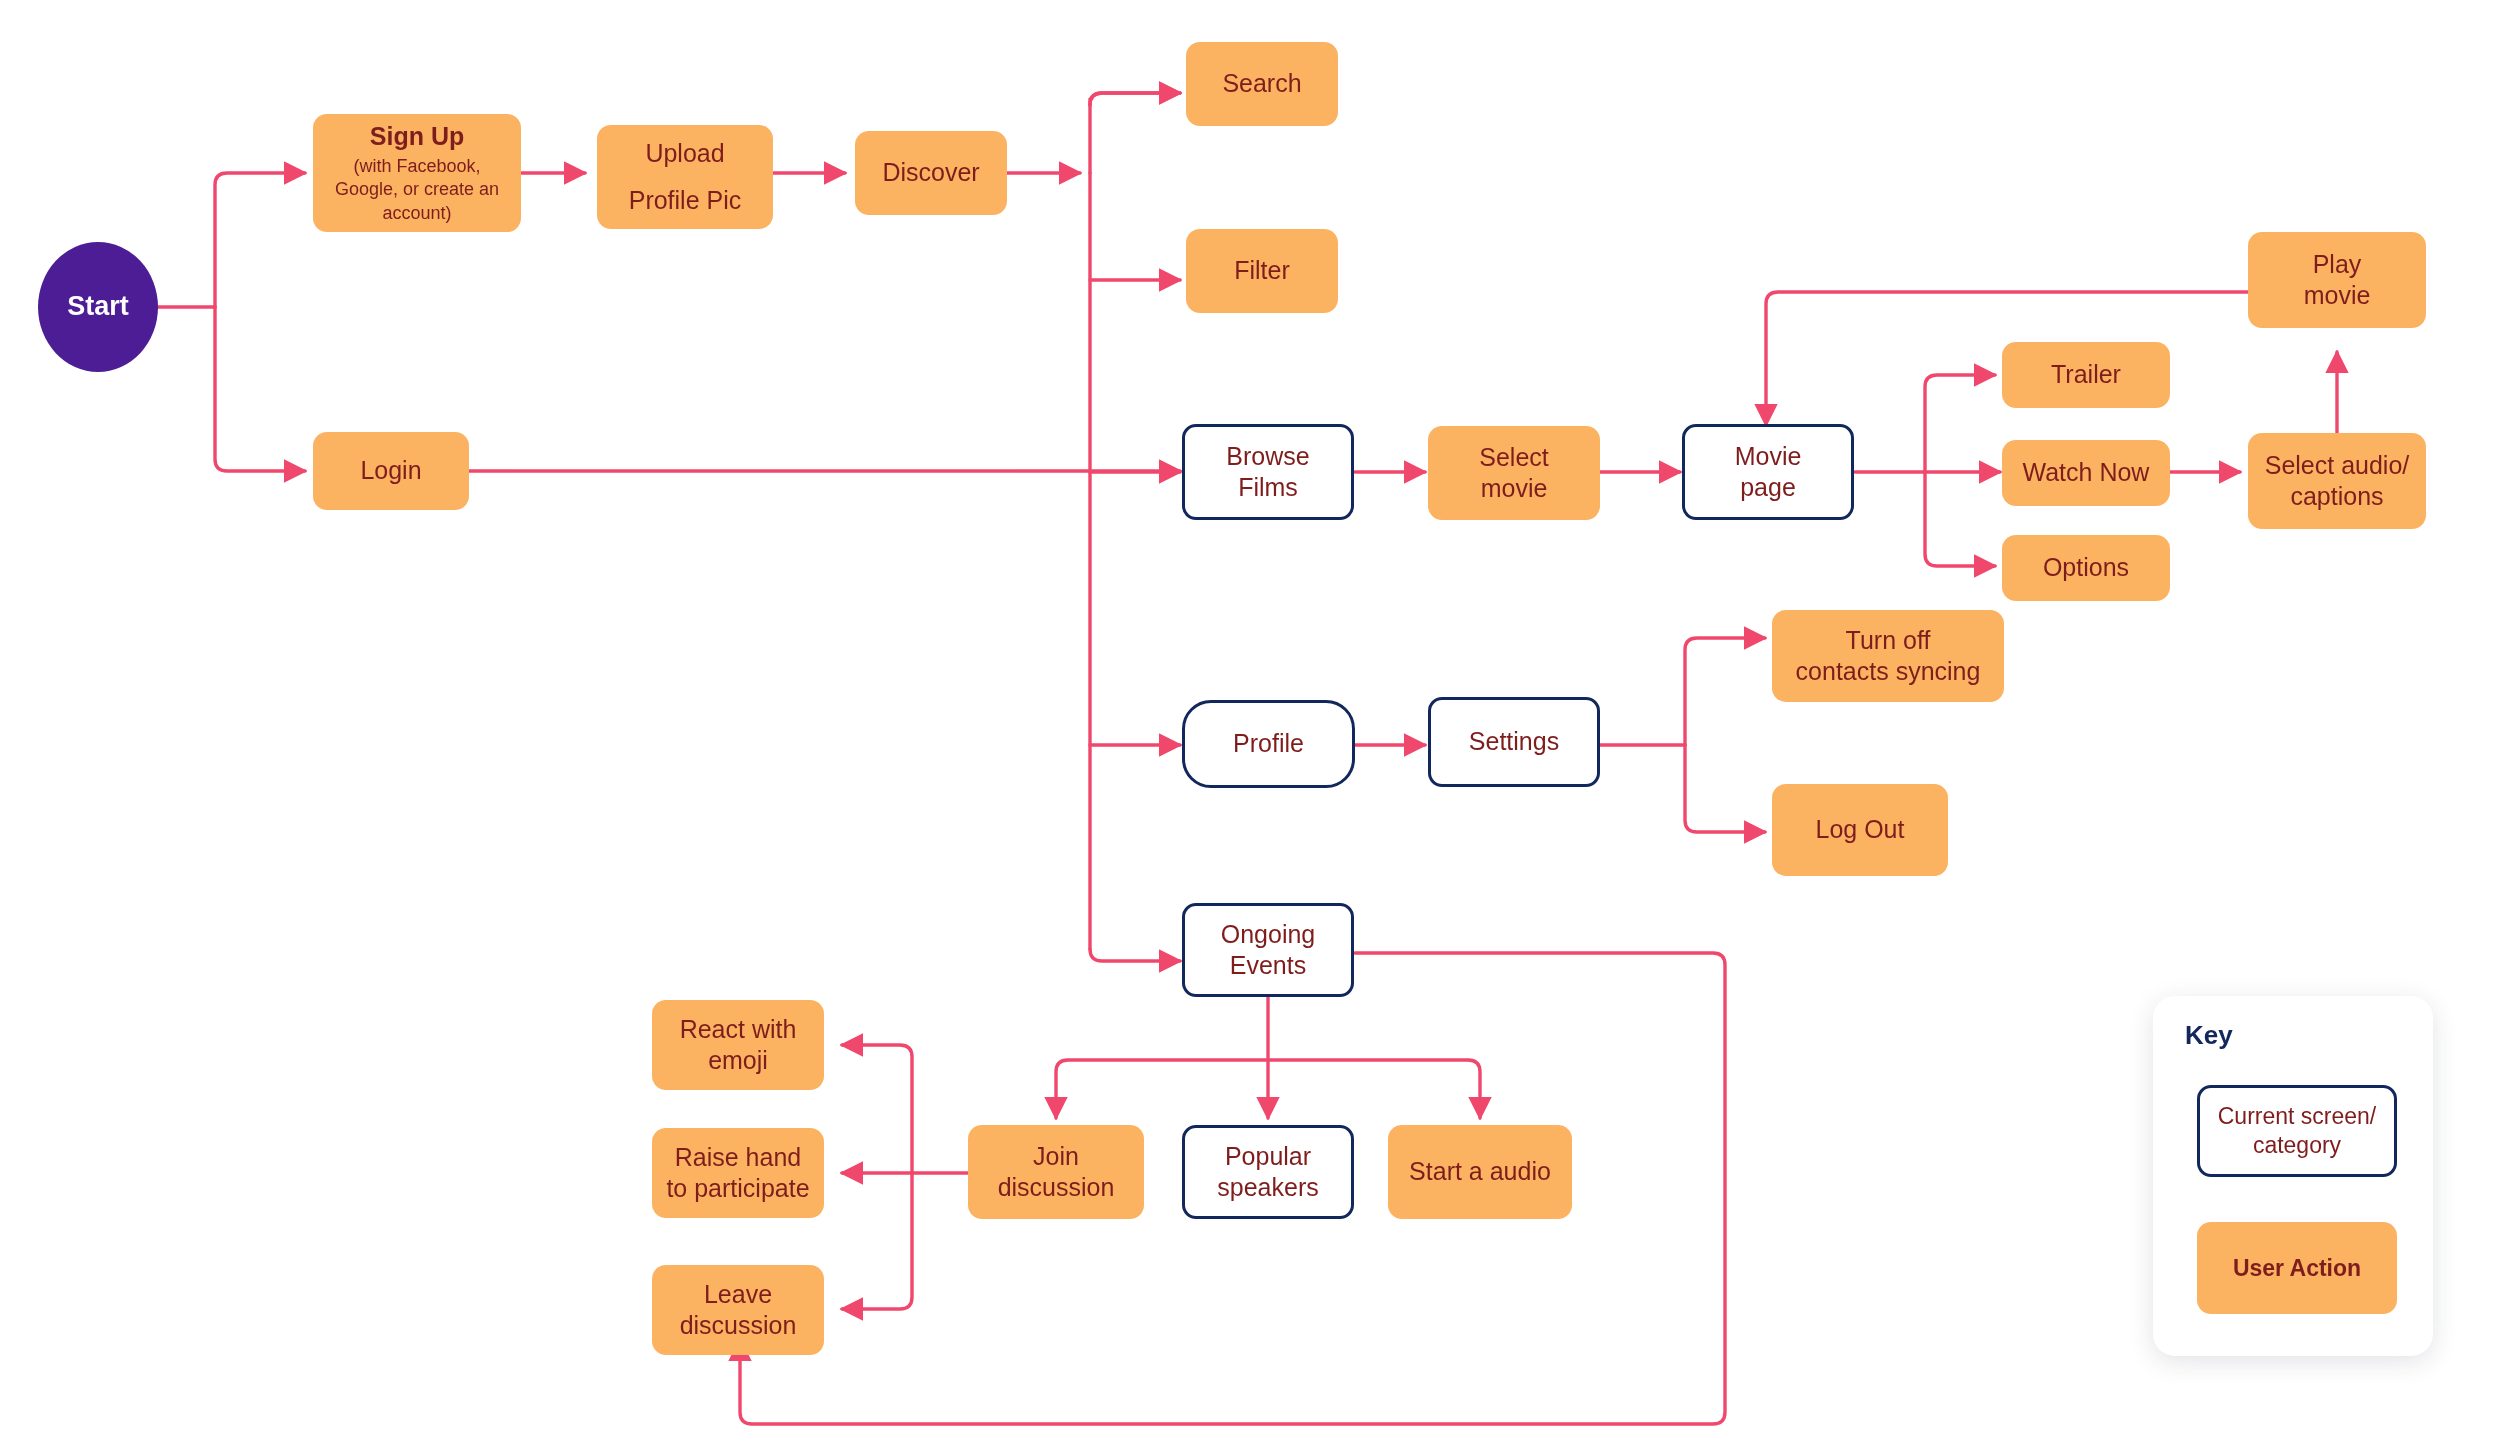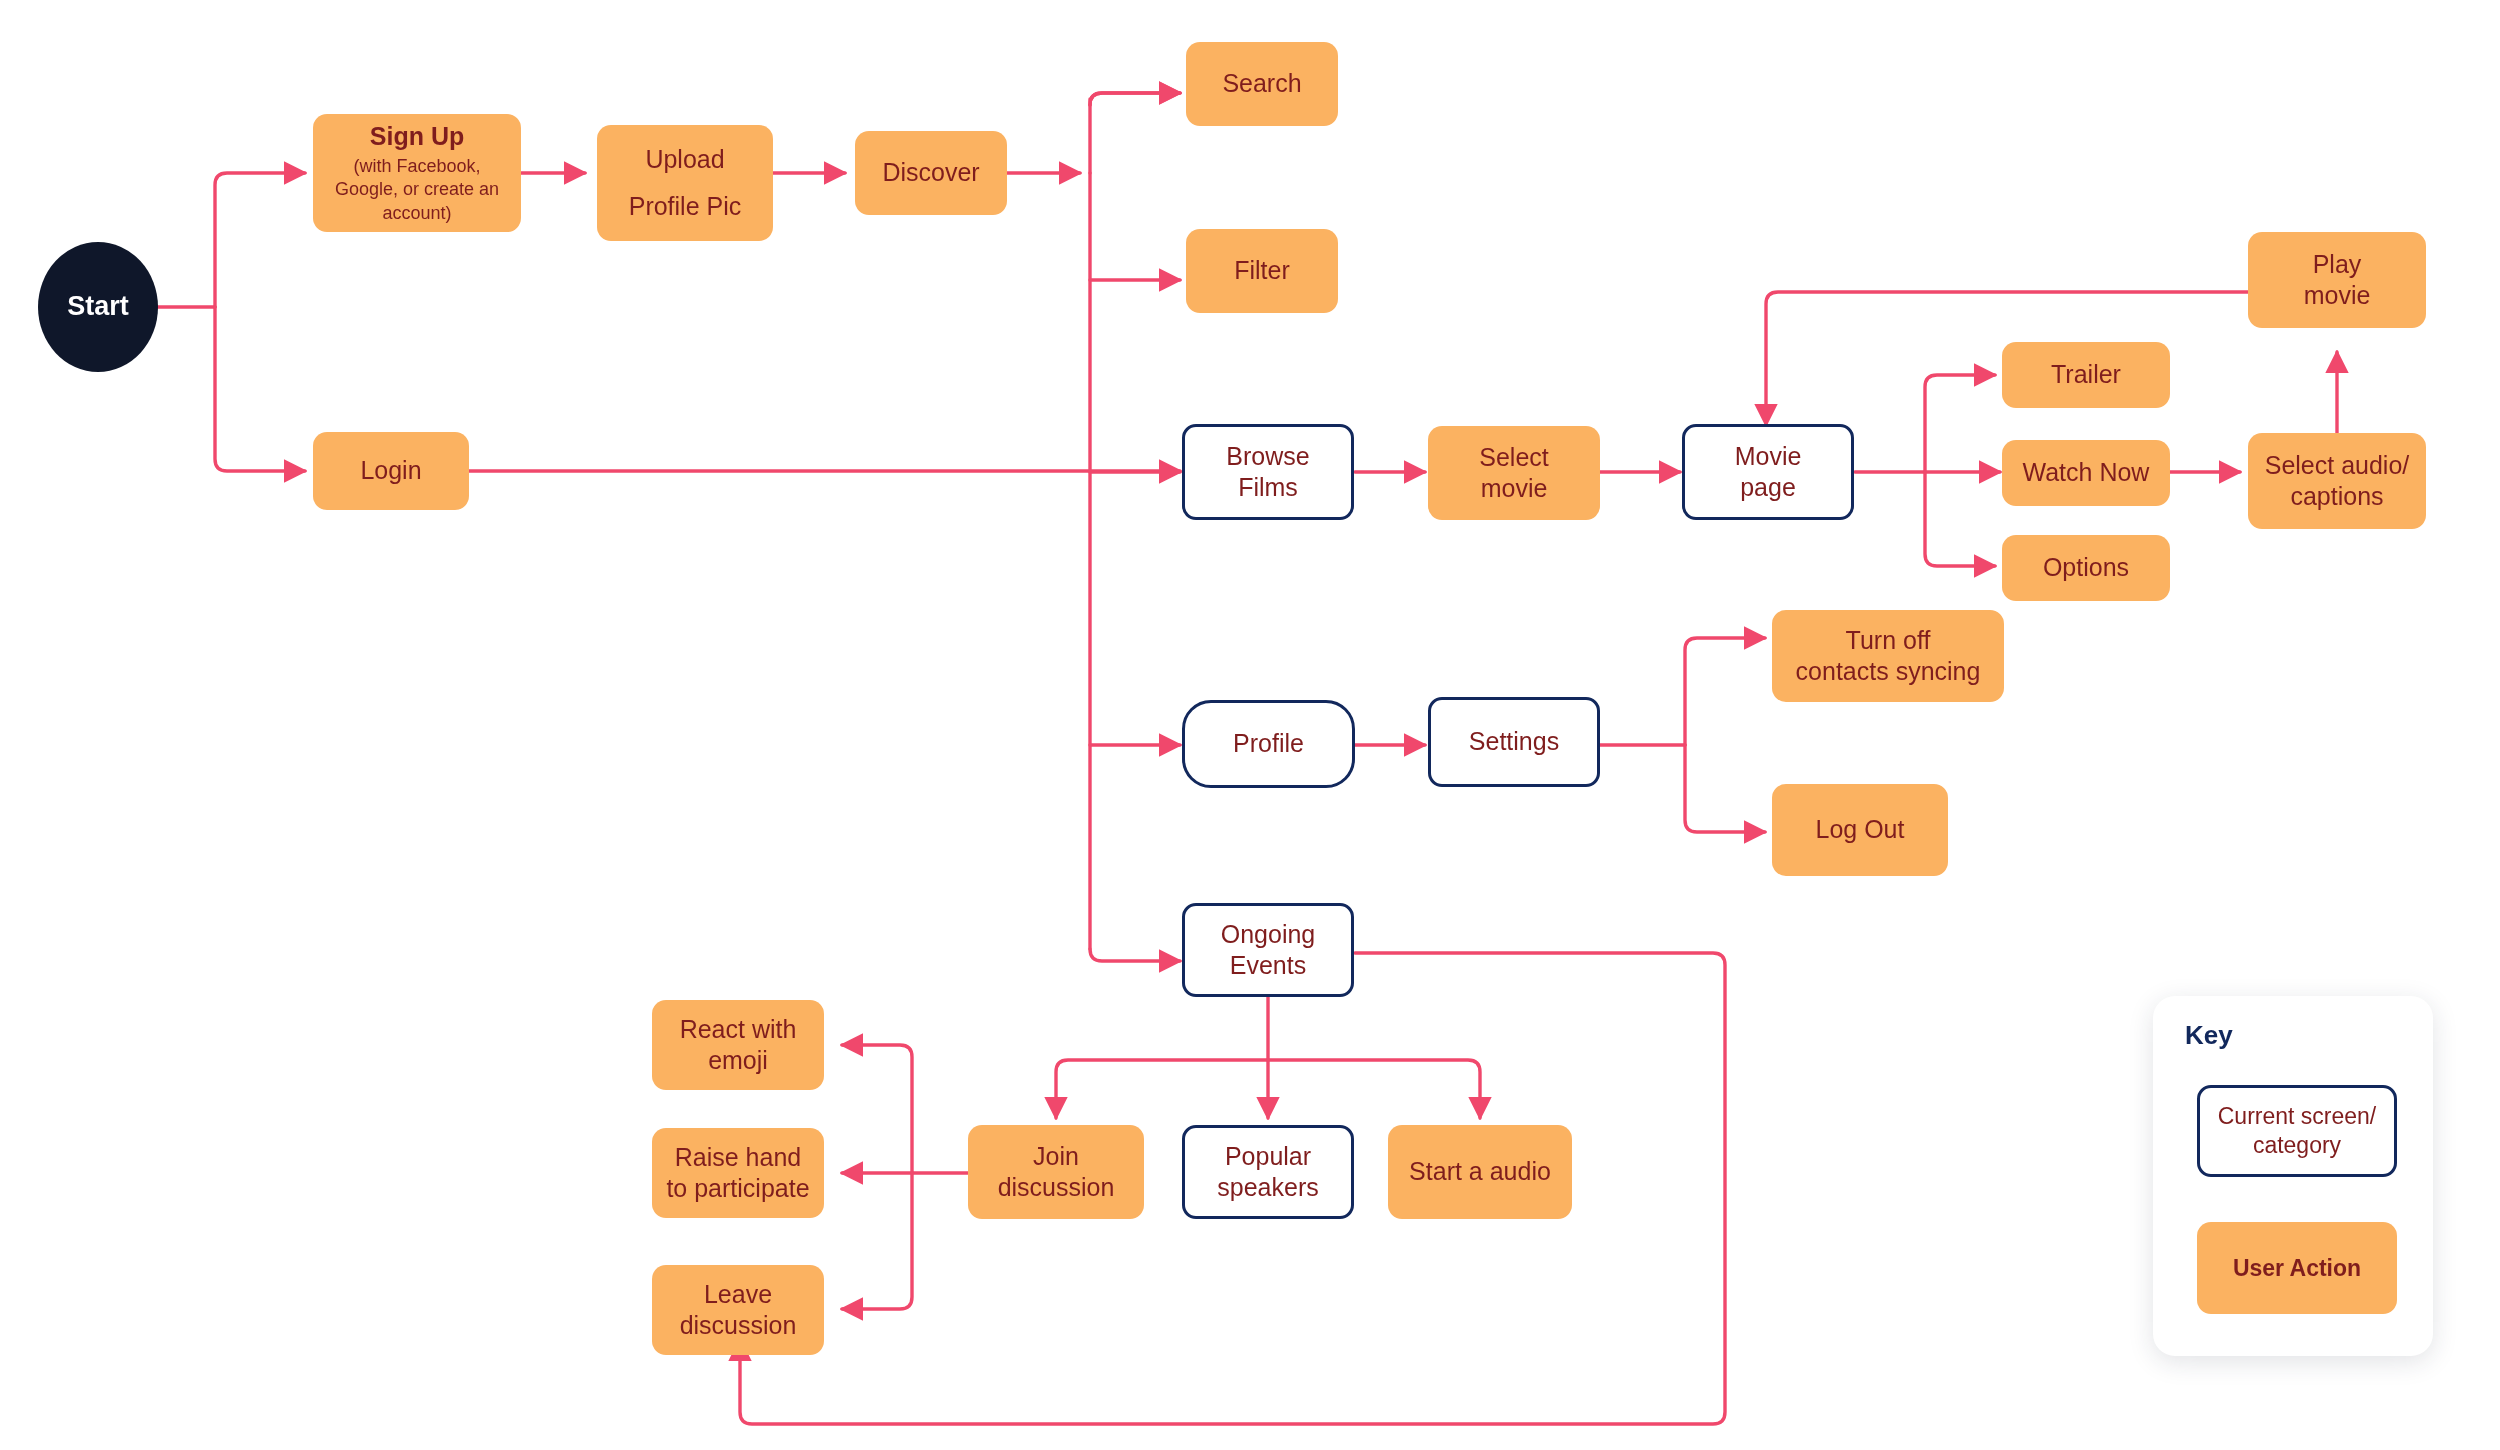--- a/index.html
+++ b/index.html
@@ -38,21 +38,21 @@
   .node-action {
     background: #fbb261;
     border-radius: 14px;
   }
   .node-screen {
     background: #ffffff;
     border: 3px solid #12285c;
     border-radius: 14px;
   }
   .node-start {
-    background: #0f172a;
+    background: #4c1d95;
     border-radius: 50%;
     color: #ffffff;
     font-size: 27px;
     font-weight: bold;
   }
   .node .sub {
     display: block;
     font-size: 18px;
     line-height: 1.3;
     margin-top: 3px;
@@ -155,21 +155,21 @@
 
   <div class="node node-start" style="left:38px; top:242px; width:120px; height:130px;">
     <span>Start</span>
   </div>
 
   <div class="node node-action" style="left:313px; top:114px; width:208px; height:118px; flex-direction:column;">
     <span class="t1" style="font-weight:bold;">Sign Up</span>
     <span class="sub">(with Facebook, Google, or create an account)</span>
   </div>
 
-  <div class="node node-action" style="left:597px; top:125px; width:176px; height:116px; flex-direction:column;gap:16px;">
+  <div class="node node-action" style="left:597px; top:125px; width:176px; height:104px; flex-direction:column;gap:16px;">
     <span class="t1">Upload</span>
     <span class="t2">Profile Pic</span>
   </div>
 
   <div class="node node-action" style="left:855px; top:131px; width:152px; height:84px;">
     <span>Discover</span>
   </div>
 
   <div class="node node-action" style="left:1186px; top:42px; width:152px; height:84px;">
     <span>Search</span>

